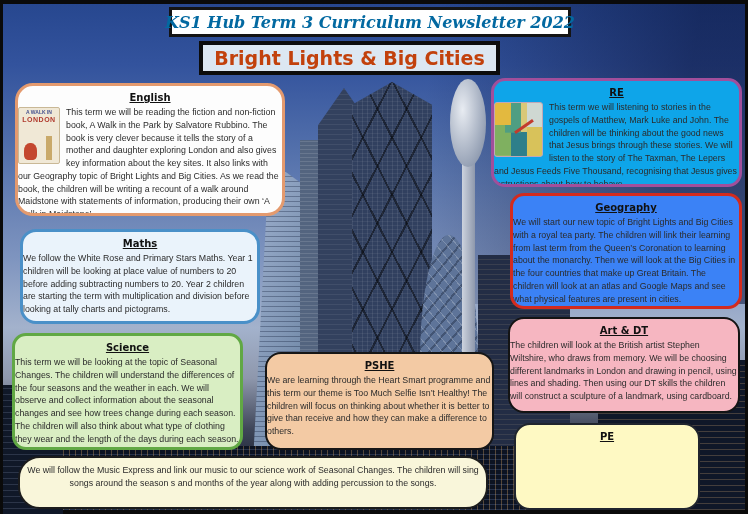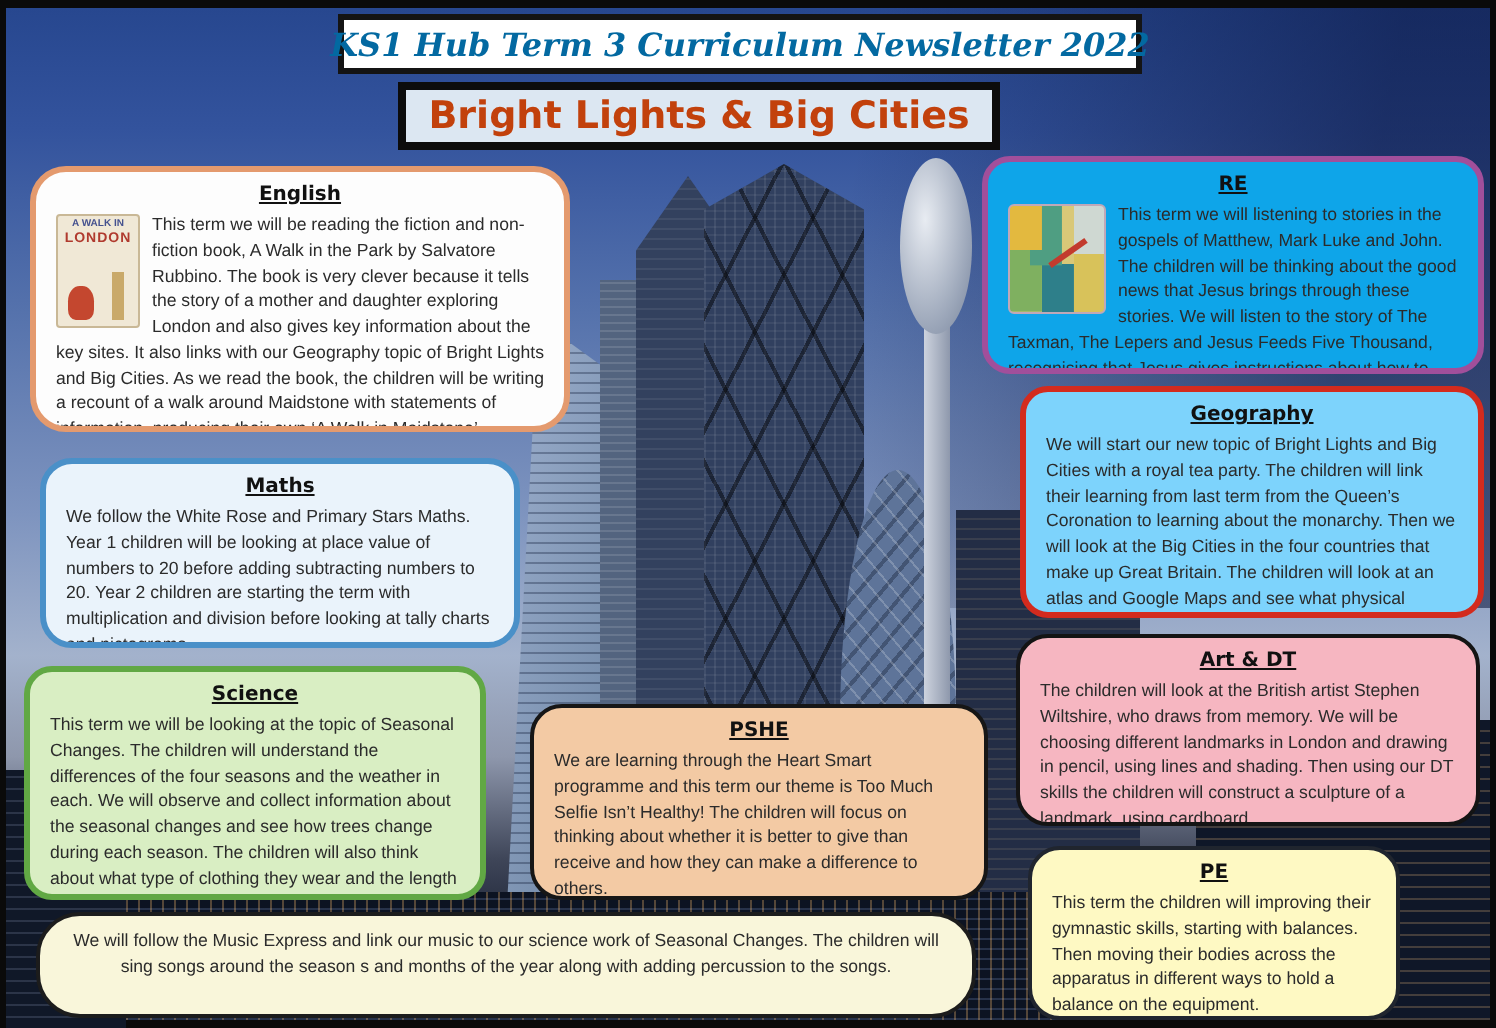--- a/index.html
+++ b/index.html
@@ -59,34 +59,34 @@
     display:flex; align-items:center; justify-content:center; }
   .title-text { font-family:"DejaVu Serif", serif; font-style:italic; font-weight:bold;
     font-size:16px; color:#0369a1; white-space:nowrap; }
   .subtitle-box { position:absolute; left:199px; top:41px; width:301px; height:34px;
     background:#dce7f2; border:4px solid #0c0c0c; box-sizing:border-box; z-index:4;
     display:flex; align-items:center; justify-content:center; }
   .subtitle-text { font-family:"DejaVu Sans", sans-serif; font-weight:bold;
     font-size:19px; color:#c2410c; white-space:nowrap; }
 
   
-  .box { position:absolute; box-sizing:border-box; z-index:3; padding:6px 10px 5px;
+  .box { position:absolute; box-sizing:border-box; z-index:3; padding:6px 0 5px;
          border-radius:16px; overflow:hidden; }
   .box-heading { font-family:"DejaVu Sans", sans-serif; font-weight:bold; text-decoration:underline;
     text-align:center; font-size:10px; color:#111; margin-bottom:3px; }
   .box-body { font-size:8.8px; line-height:1.45; color:#2b2b2b; text-align:left; }
 
   .english   { left:15px;  top:83px;  width:270px; height:133px; background:#fdfdfd; border:3px solid #e49a6e; border-radius:18px; }
   .maths     { left:20px;  top:229px; width:240px; height:95px;  background:#eaf3fb; border:3px solid #4a90c8; }
   .science   { left:12px;  top:333px; width:231px; height:117px; background:#d9eec3; border:3px solid #61a844; border-radius:14px; }
   .music     { left:18px;  top:456px; width:470px; height:53px;  background:#f9f6da; border:2px solid #1c1c1c; border-radius:22px; }
   .music .box-body { text-align:center; padding:0 6px; }
   .pshe      { left:265px; top:352px; width:229px; height:98px;  background:#f3caa4; border:2px solid #161616; }
   .re        { left:491px; top:78px;  width:251px; height:109px; background:#0ea5e9; border:3px solid #a14f9b; border-radius:14px; }
-  .geography { left:510px; top:193px; width:232px; height:116px; background:#7dd3fc; border:3px solid #d32b1e; border-radius:14px; }
+  .geography { left:510px; top:193px; width:232px; height:116px; background:#3b82f6; border:3px solid #d32b1e; border-radius:14px; }
   .art       { left:508px; top:317px; width:232px; height:96px;  background:#f6b6c1; border:2px solid #141414; }
   .pe        { left:514px; top:423px; width:186px; height:87px;  background:#fef9c3; border:2px solid #20252e; }
 
   
   .book-cover { float:left; width:40px; height:55px; margin:1px 6px 2px 0;
     background:#f0e8d6; border:1px solid #c9b896; border-radius:2px;
     position:relative; overflow:hidden; }
   .book-t1 { font-size:5px; color:#44508e; text-align:center; margin-top:2px; font-weight:bold; line-height:1.1; }
   .book-t2 { font-size:7px; color:#b03a2e; text-align:center; font-weight:bold; letter-spacing:0.5px; line-height:1.1; }
   .book-fig { position:absolute; left:5px; bottom:3px; width:13px; height:17px;
@@ -173,16 +173,15 @@
     <div class="box-body">We will start our new topic of Bright Lights and Big Cities with a royal tea party. The children will link their learning from last term from the Queen’s Coronation to learning about the monarchy. Then we will look at the Big Cities in the four countries that make up Great Britain. The children will look at an atlas and Google Maps and see what physical features are present in cities.</div>
   </div>
 
   <div class="box art">
     <div class="box-heading">Art &amp; DT</div>
     <div class="box-body">The children will look at the British artist Stephen Wiltshire, who draws from memory. We will be choosing different landmarks in London and drawing in pencil, using lines and shading. Then using our DT skills the children will construct a sculpture of a landmark, using cardboard.</div>
   </div>
 
   <div class="box pe">
     <div class="box-heading">PE</div>
-    <div class="box-body">This term the children will improving their gymnastic skills, starting with balances. Then moving their bodies across the apparatus in different ways to hold a balance on the equipment.</div>
   </div>
 
 </div>
 
 </body></html>

